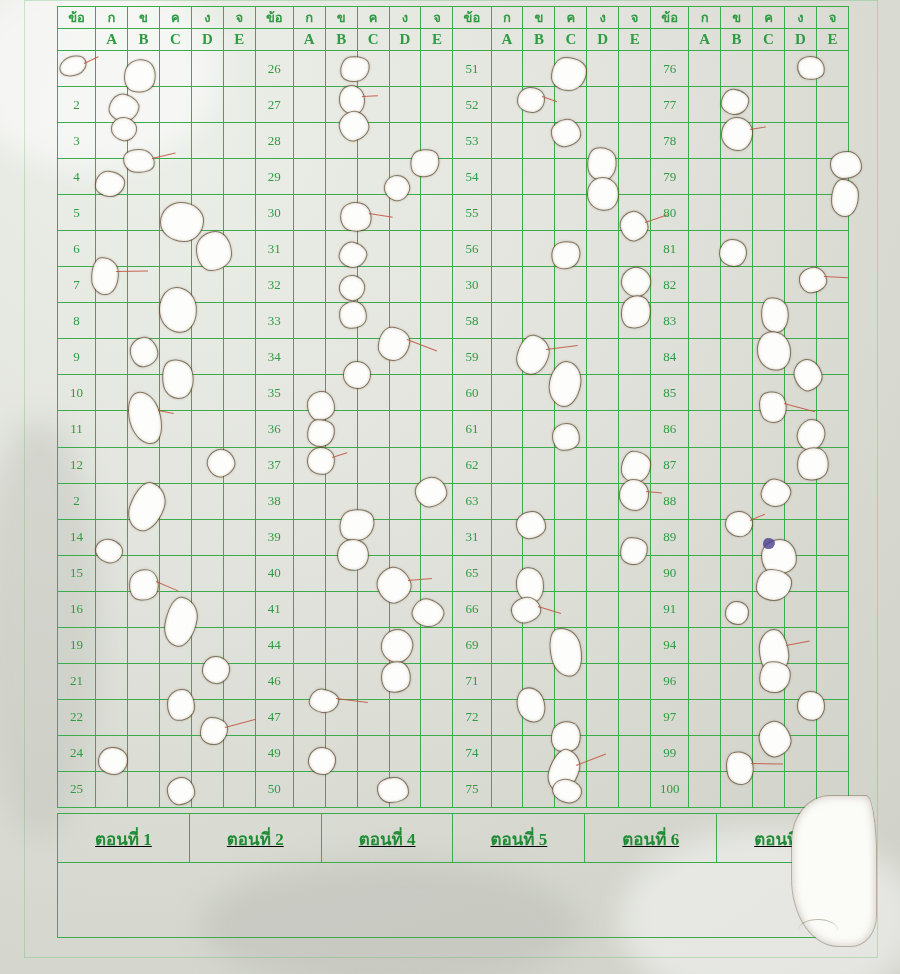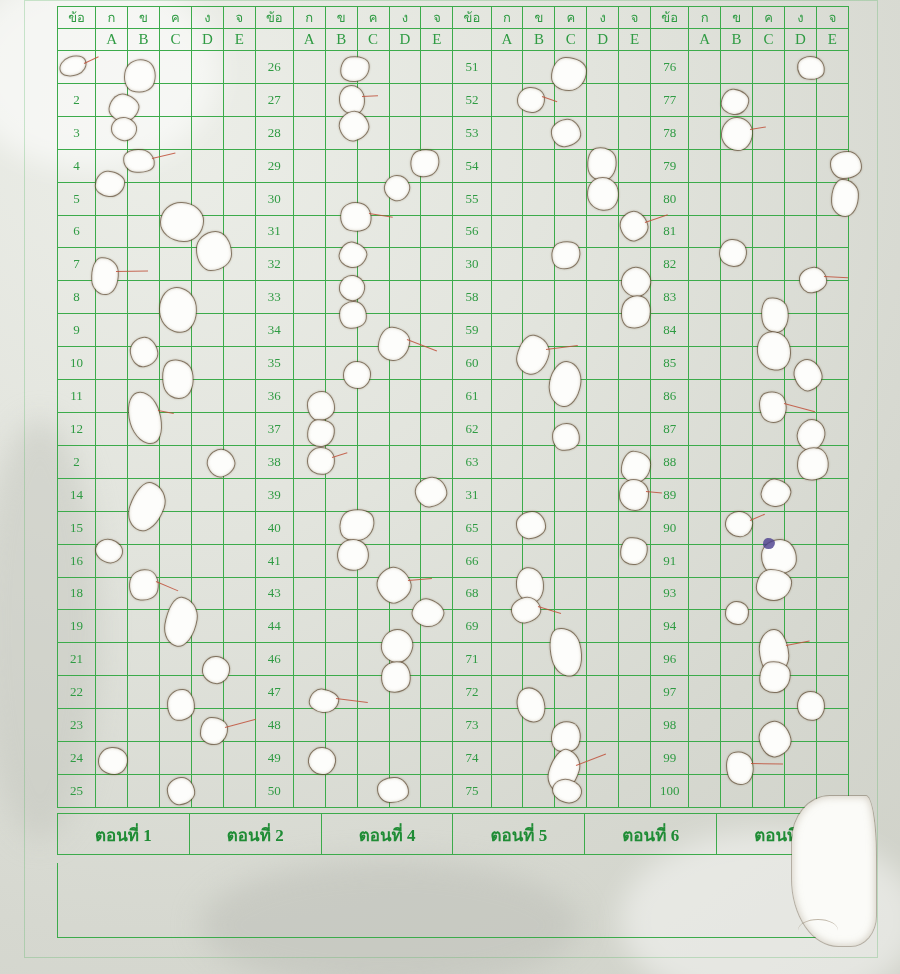--- a/index.html
+++ b/index.html
@@ -30,38 +30,39 @@
   table.ans td,table.ans th{
     border:1px solid #3cab4b;
     padding:0;margin:0;
     font-size:13px;
     color:#2f9b43;
     text-align:center;
     vertical-align:middle;
     font-family:"Liberation Serif", serif;
     background:transparent;
   }
-  .hdr-th{height:21px;font-size:15px;font-weight:normal;color:#2f9b43;}
+  .hdr-th{height:21px;font-size:15px;font-weight:bold;color:#2f9b43;}
   .hdr-th.letter{height:21px;font-size:15px;}
   .numcell{
     width:36px;
     text-align:right;
     padding-right:5px;
     font-size:14px;
     color:#37a24a;
     letter-spacing:0px;
   }
   .optcell{width:30px;}
   .blockdiv{border-left:2px solid #3cab4b;}
   
   #sections{
     position:absolute;
     left:57px;top:813px;
-    width:792px;height:42px;
+    width:792px;height:50px;
     display:flex;
+    text-decoration:underline;
   }
   #sections .sec{
     flex:1 1 0;
     border:1px solid #3cab4b;
     border-right:none;
     display:flex;align-items:center;justify-content:center;
     font-size:17px;color:#1f8c35;font-weight:bold;
     font-family:"Liberation Serif", serif;
   }
   #sections .sec:last-child{border-right:1px solid #3cab4b;}
@@ -594,46 +595,20 @@
             <td class="optcell"></td>
             <td class="optcell"></td>
             <td class="numcell blockdiv">91</td>
             <td class="optcell"></td>
             <td class="optcell"></td>
             <td class="optcell"></td>
             <td class="optcell"></td>
             <td class="optcell"></td>
           </tr>
           <tr>
-            <td class="numcell">18</td>
-            <td class="optcell"></td>
-            <td class="optcell"></td>
-            <td class="optcell"></td>
-            <td class="optcell"></td>
-            <td class="optcell"></td>
-            <td class="numcell blockdiv">43</td>
-            <td class="optcell"></td>
-            <td class="optcell"></td>
-            <td class="optcell"></td>
-            <td class="optcell"></td>
-            <td class="optcell"></td>
-            <td class="numcell blockdiv">68</td>
-            <td class="optcell"></td>
-            <td class="optcell"></td>
-            <td class="optcell"></td>
-            <td class="optcell"></td>
-            <td class="optcell"></td>
-            <td class="numcell blockdiv">93</td>
-            <td class="optcell"></td>
-            <td class="optcell"></td>
-            <td class="optcell"></td>
-            <td class="optcell"></td>
-            <td class="optcell"></td>
-          </tr>
-          <tr>
             <td class="numcell">19</td>
             <td class="optcell"></td>
             <td class="optcell"></td>
             <td class="optcell"></td>
             <td class="optcell"></td>
             <td class="optcell"></td>
             <td class="numcell blockdiv">44</td>
             <td class="optcell"></td>
             <td class="optcell"></td>
             <td class="optcell"></td>
@@ -691,46 +666,20 @@
             <td class="optcell"></td>
             <td class="optcell"></td>
             <td class="optcell"></td>
             <td class="numcell blockdiv">72</td>
             <td class="optcell"></td>
             <td class="optcell"></td>
             <td class="optcell"></td>
             <td class="optcell"></td>
             <td class="optcell"></td>
             <td class="numcell blockdiv">97</td>
-            <td class="optcell"></td>
-            <td class="optcell"></td>
-            <td class="optcell"></td>
-            <td class="optcell"></td>
-            <td class="optcell"></td>
-          </tr>
-          <tr>
-            <td class="numcell">23</td>
-            <td class="optcell"></td>
-            <td class="optcell"></td>
-            <td class="optcell"></td>
-            <td class="optcell"></td>
-            <td class="optcell"></td>
-            <td class="numcell blockdiv">48</td>
-            <td class="optcell"></td>
-            <td class="optcell"></td>
-            <td class="optcell"></td>
-            <td class="optcell"></td>
-            <td class="optcell"></td>
-            <td class="numcell blockdiv">73</td>
-            <td class="optcell"></td>
-            <td class="optcell"></td>
-            <td class="optcell"></td>
-            <td class="optcell"></td>
-            <td class="optcell"></td>
-            <td class="numcell blockdiv">98</td>
             <td class="optcell"></td>
             <td class="optcell"></td>
             <td class="optcell"></td>
             <td class="optcell"></td>
             <td class="optcell"></td>
           </tr>
           <tr>
             <td class="numcell">24</td>
             <td class="optcell"></td>
             <td class="optcell"></td>

